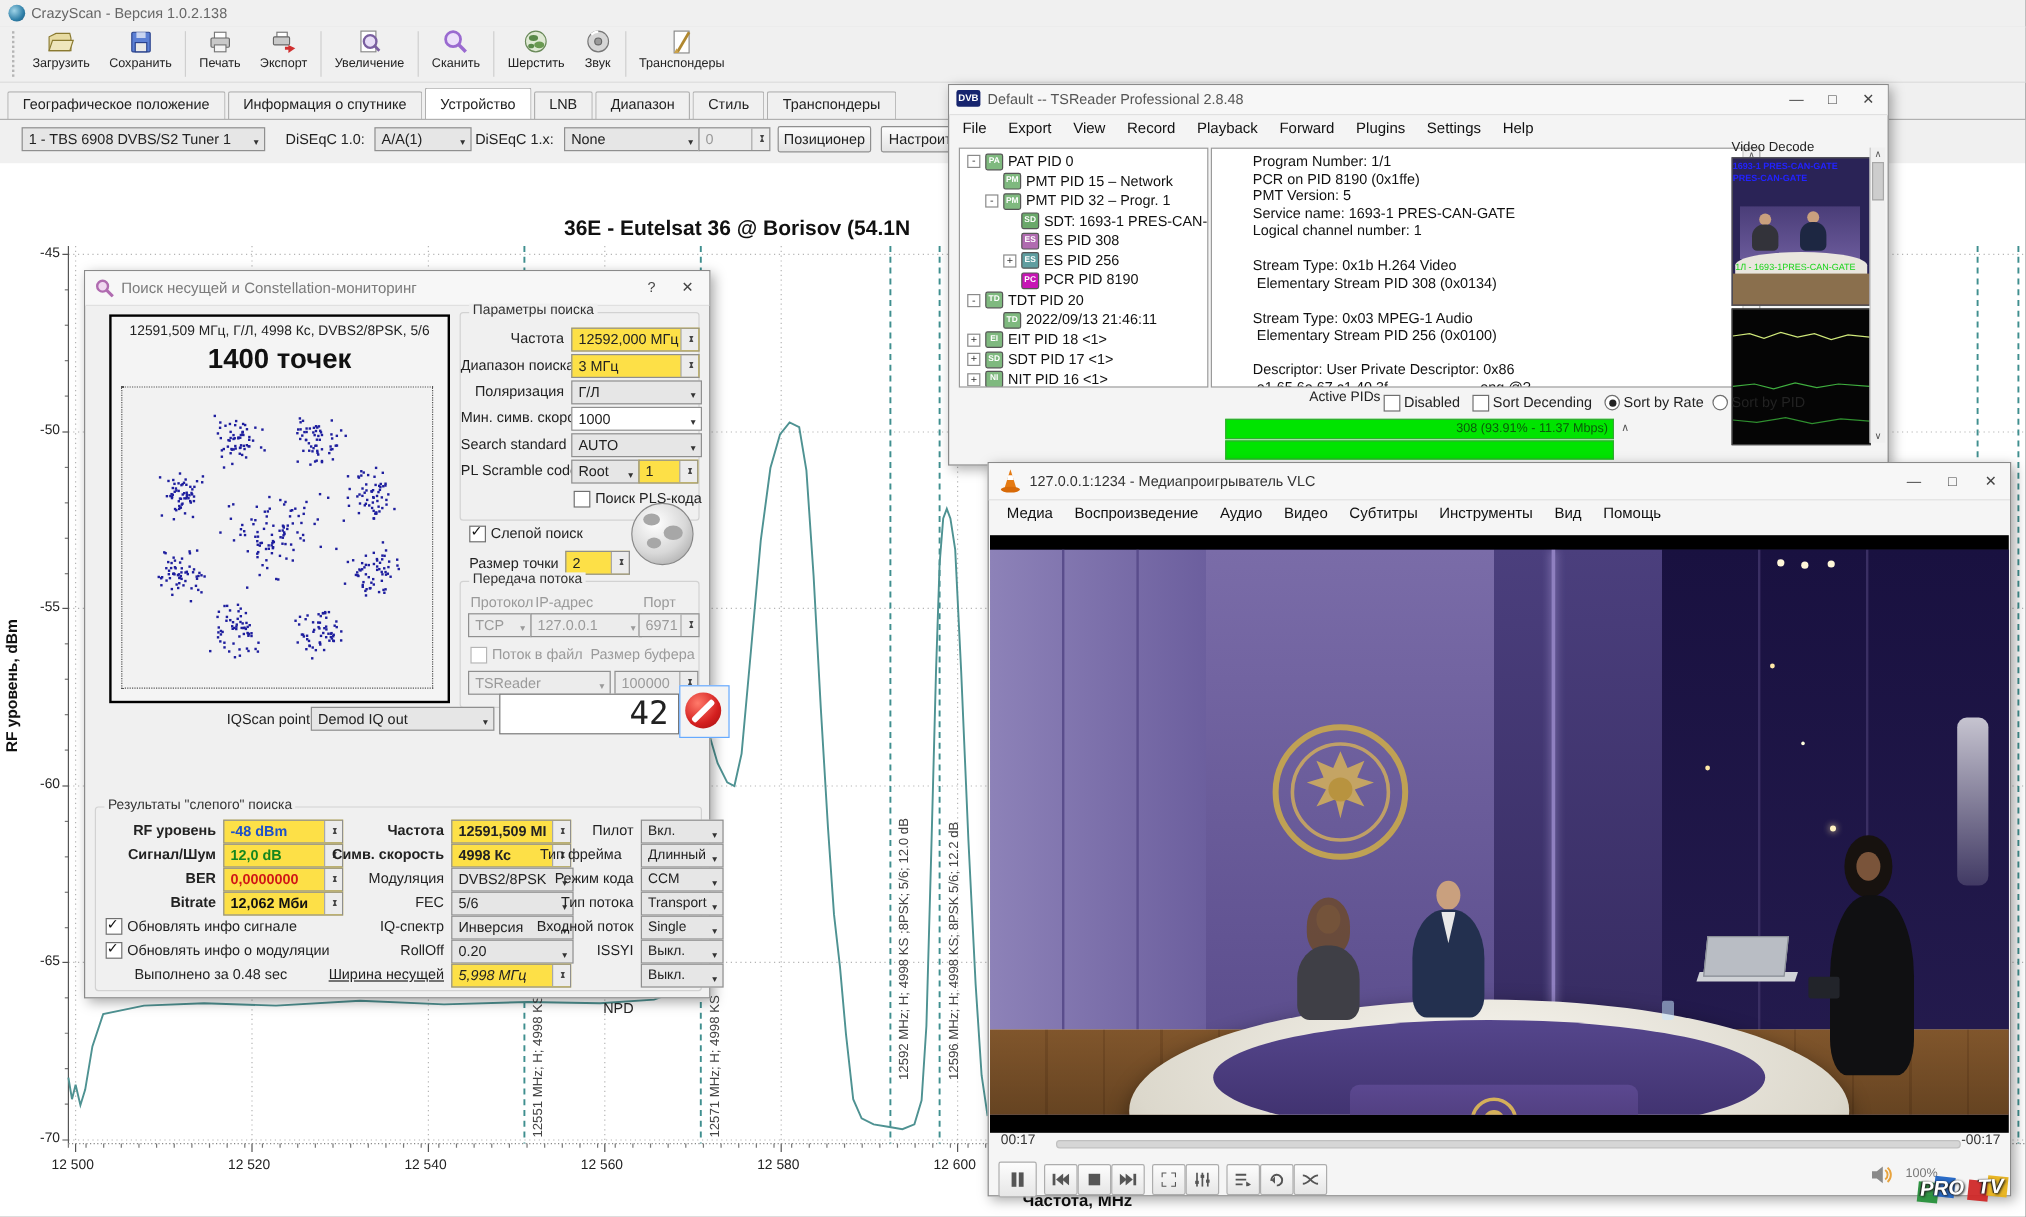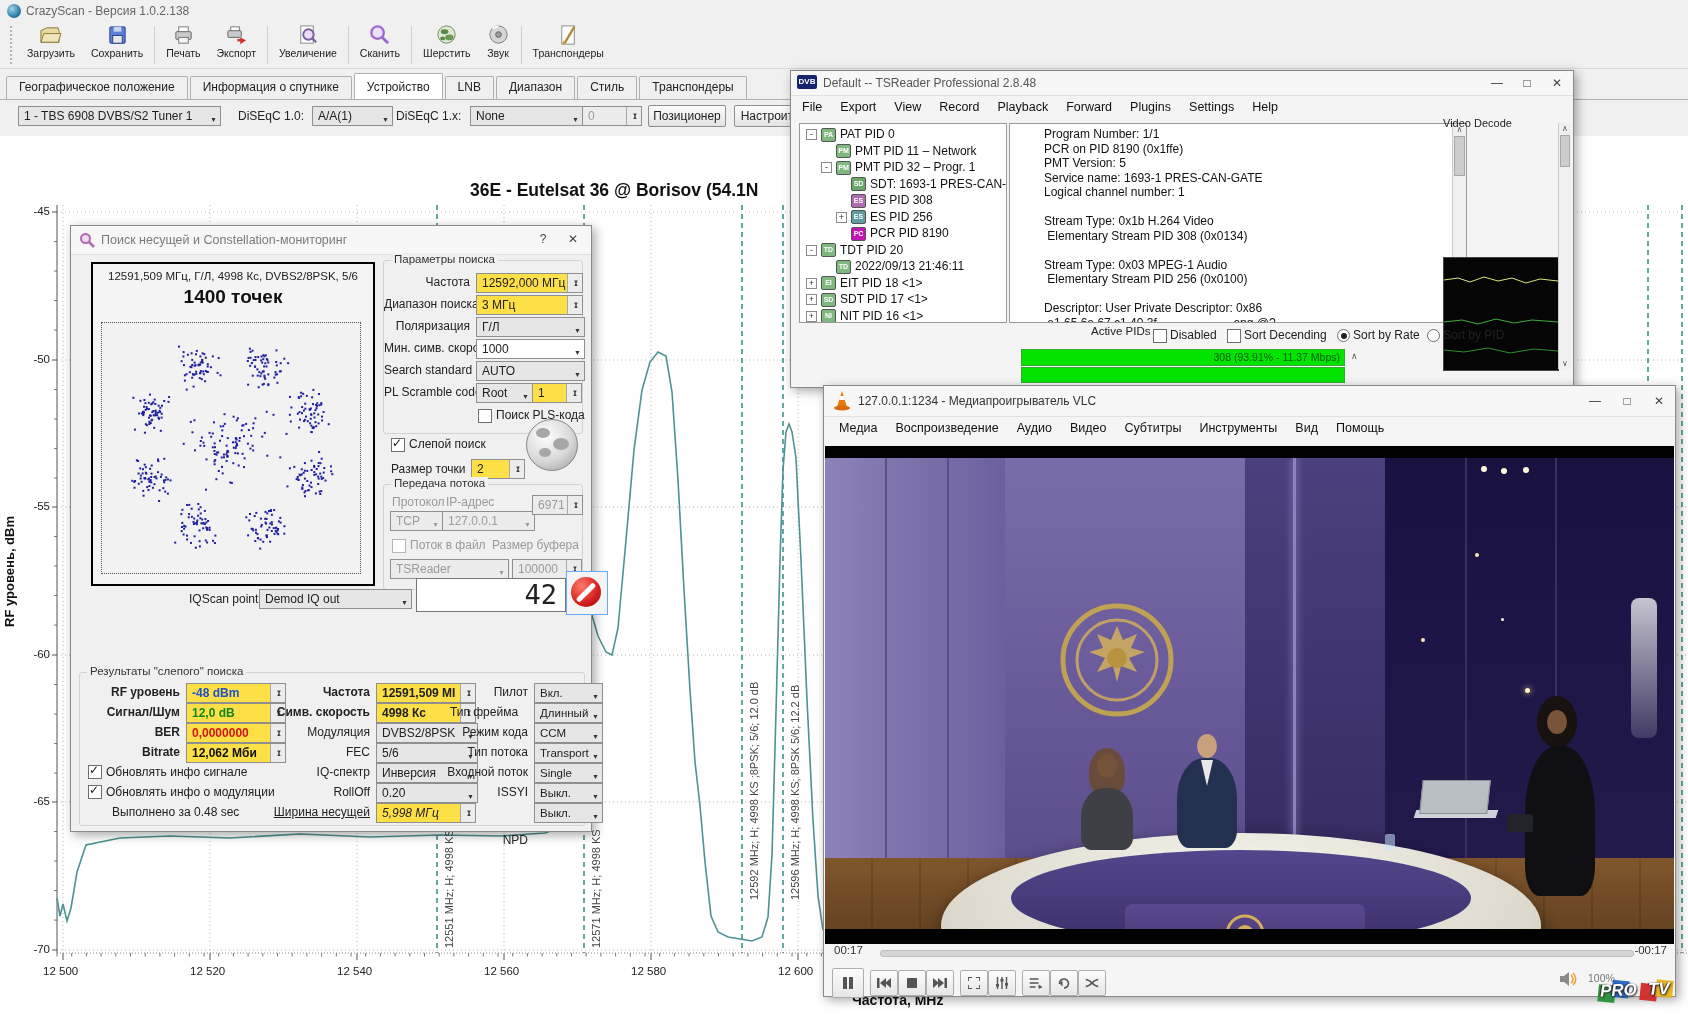--- a/index.html
+++ b/index.html
@@ -59,21 +59,21 @@
   .ytick{position:absolute;width:34px;text-align:right;font-size:11.5px;color:#222;}
   .xtick{position:absolute;font-size:11.5px;color:#222;white-space:nowrap;}
   .vmark-label{position:absolute;writing-mode:vertical-rl;transform:rotate(180deg);
                font-size:11px;color:#444;white-space:nowrap;}
   
   #dialog{left:70px;top:225px;width:520px;height:605px;z-index:5;}
   #dlg-title{height:28px;}
   #dlg-title .t{position:absolute;left:30px;top:7px;color:#7a7a7a;font-size:12.5px;}
   #const-panel{position:absolute;left:20px;top:36px;width:280px;height:320px;border:2px solid #000;background:#f4f4f4;}
   #const-h1{position:absolute;left:0;top:6px;width:100%;text-align:center;font-size:11.5px;color:#222;}
-  #const-h2{position:absolute;left:0;top:22px;width:100%;text-align:center;font-size:19px;font-weight:bold;color:#111;}
+  #const-h2{position:absolute;left:0;top:22px;width:100%;text-align:center;font-size:23px;font-weight:bold;color:#111;}
   #const-plot{position:absolute;left:8px;top:58px;width:258px;height:250px;border:1px dotted #555;background:#f2f2f2;}
   #modcode-grp .dis-l{color:#9a9a9a;}
   #lcd{position:absolute;left:345px;top:352px;width:140px;height:32px;background:#fff;border:1px solid #777;
        font-family:"DejaVu Sans Mono",monospace;font-size:27px;text-align:right;padding-right:8px;color:#222;line-height:32px;}
   #stopbtn{position:absolute;left:495px;top:345px;width:40px;height:42px;border:1px solid #66aaff;background:#f4f4f4;}
   #stop-ic{position:absolute;left:4px;top:5px;width:30px;height:30px;border-radius:50%;
            background:radial-gradient(circle at 35% 30%,#ff7a6a,#d41f1f 60%,#9e0f0f);}
   #stop-ic::after{content:"";position:absolute;left:3px;top:12.5px;width:24px;height:5px;background:#fff;
                   transform:rotate(-45deg);border-radius:2px;}
   #globe-ic{position:absolute;left:455px;top:193px;width:50px;height:50px;border-radius:50%;
@@ -1036,21 +1036,21 @@
     <span class="lbl" style="left:320px;top:236px;">Размер точки</span>
     <div class="spin" style="left:400px;top:233px;width:30px;"><span>2</span></div>
 
     <div class="grp" style="left:312px;top:258px;width:198px;height:104px;">
       <span class="grp-t">Передача потока</span>
       <span class="lbl" style="left:8px;top:10px;color:#9a9a9a;">Протокол</span>
       <span class="lbl" style="left:62px;top:10px;color:#9a9a9a;">IP-адрес</span>
       <span class="lbl" style="left:152px;top:10px;color:#9a9a9a;">Порт</span>
       <div class="dd dis" style="left:6px;top:26px;width:30px;"><span>TCP</span></div>
       <div class="dd dis" style="left:58px;top:26px;width:70px;"><span>127.0.0.1</span></div>
-      <div class="spin dis" style="left:148px;top:10px;width:27px;"><span>6971</span></div>
+      <div class="spin dis" style="left:148px;top:26px;width:27px;"><span>6971</span></div>
       <span class="chk dis" style="left:8px;top:54px;"></span>
       <span class="lbl" style="left:26px;top:53px;color:#9a9a9a;">Поток в файл</span>
       <span class="lbl" style="left:108px;top:53px;color:#9a9a9a;">Размер буфера</span>
       <div class="dd dis" style="left:6px;top:74px;width:96px;"><span>TSReader</span></div>
       <div class="spin dis" style="left:128px;top:74px;width:46px;"><span>100000</span></div>
     </div>
 
     <span class="lbl" style="left:118px;top:366px;">IQScan point</span>
     <div class="dd" style="left:188px;top:363px;width:130px;"><span>Demod IQ out</span></div>
     <div id="lcd">42</div>
@@ -1123,21 +1123,21 @@
         <span>Record</span>
         <span>Playback</span>
         <span>Forward</span>
         <span>Plugins</span>
         <span>Settings</span>
         <span>Help</span>
       </div>
     <div class="panel" style="left:8px;top:52px;width:206px;height:198px;">
       <div id="ts-tree" style="padding:3px 2px;">
           <div class="treerow" style="padding-left: 4px;"><span class="texp">-</span><span class="tico" style="background: rgb(127, 185, 127);">PA</span><span>PAT PID 0</span></div>
-          <div class="treerow" style="padding-left: 19px;"><span style="display: inline-block; width: 15px;"></span><span class="tico" style="background: rgb(127, 185, 127);">PM</span><span>PMT PID 11 – Network</span></div>
+          <div class="treerow" style="padding-left: 19px;"><span style="display: inline-block; width: 15px;"></span><span class="tico" style="background: rgb(127, 185, 127);">PM</span><span>PMT PID 15 – Network</span></div>
           <div class="treerow" style="padding-left: 19px;"><span class="texp">-</span><span class="tico" style="background: rgb(127, 185, 127);">PM</span><span>PMT PID 32 – Progr. 1</span></div>
           <div class="treerow" style="padding-left: 34px;"><span style="display: inline-block; width: 15px;"></span><span class="tico" style="background: rgb(106, 168, 106);">SD</span><span>SDT: 1693-1 PRES-CAN-GATE</span></div>
           <div class="treerow" style="padding-left: 34px;"><span style="display: inline-block; width: 15px;"></span><span class="tico" style="background: rgb(176, 107, 176);">ES</span><span>ES PID 308</span></div>
           <div class="treerow" style="padding-left: 34px;"><span class="texp">+</span><span class="tico" style="background: rgb(95, 158, 160);">ES</span><span>ES PID 256</span></div>
           <div class="treerow" style="padding-left: 34px;"><span style="display: inline-block; width: 15px;"></span><span class="tico" style="background: rgb(199, 21, 181);">PC</span><span>PCR PID 8190</span></div>
           <div class="treerow" style="padding-left: 4px;"><span class="texp">-</span><span class="tico" style="background: rgb(127, 185, 127);">TD</span><span>TDT PID 20</span></div>
           <div class="treerow" style="padding-left: 19px;"><span style="display: inline-block; width: 15px;"></span><span class="tico" style="background: rgb(127, 185, 127);">TD</span><span>2022/09/13 21:46:11</span></div>
           <div class="treerow" style="padding-left: 4px;"><span class="texp">+</span><span class="tico" style="background: rgb(127, 185, 127);">EI</span><span>EIT PID 18 &lt;1&gt;</span></div>
           <div class="treerow" style="padding-left: 4px;"><span class="texp">+</span><span class="tico" style="background: rgb(127, 185, 127);">SD</span><span>SDT PID 17 &lt;1&gt;</span></div>
           <div class="treerow" style="padding-left: 4px;"><span class="texp">+</span><span class="tico" style="background: rgb(127, 185, 127);">NI</span><span>NIT PID 16 &lt;1&gt;</span></div>
@@ -1146,20 +1146,32 @@
     <div class="panel" style="left:218px;top:52px;width:428px;height:198px;padding-left:28px;">
       <div id="ts-info"><div>Program Number: 1/1</div><div>PCR on PID 8190 (0x1ffe)</div><div>PMT Version: 5</div><div>Service name: 1693-1 PRES-CAN-GATE</div><div>Logical channel number: 1</div><div>&nbsp;</div><div>Stream Type: 0x1b H.264 Video</div><div> Elementary Stream PID 308 (0x0134)</div><div>&nbsp;</div><div>Stream Type: 0x03 MPEG-1 Audio</div><div> Elementary Stream PID 256 (0x0100)</div><div>&nbsp;</div><div>Descriptor: User Private Descriptor: 0x86</div><div> e1 65 6e 67 c1 40 3f                      .eng.@?</div></div>
       <div class="sbar" style="right:0;top:0;width:13px;height:100%;">
         <span class="sarr" style="top:1px;">∧</span>
         <div class="sthumb" style="top:12px;height:38px;"></div>
         <span class="sarr" style="bottom:1px;">∨</span>
       </div>
     </div>
 
     <span class="lbl" style="left:652px;top:46px;font-size:11px;">Video Decode</span>
+    <div class="abs" style="left:652px;top:60px;width:114px;height:122px;background:#2a2356;border:1px solid #555;overflow:hidden;">
+      <div class="abs" style="left:0;top:2px;width:114px;font-size:7.5px;color:#2222ff;font-weight:bold;white-space:nowrap;">1693-1 PRES-CAN-GATE</div>
+      <div class="abs" style="left:0;top:12px;width:114px;font-size:7.5px;color:#2222ff;font-weight:bold;white-space:nowrap;">PRES-CAN-GATE</div>
+      <div class="abs" style="left:6px;top:40px;width:100px;height:44px;background:linear-gradient(#4a3d78,#6a5a9a);"></div>
+      <div class="head" style="left:22px;top:46px;width:10px;height:10px;background:#c9a07e;"></div>
+      <div class="body" style="left:16px;top:55px;width:22px;height:22px;background:#33333a;"></div>
+      <div class="head" style="left:62px;top:44px;width:10px;height:10px;background:#c9a07e;"></div>
+      <div class="body" style="left:56px;top:53px;width:22px;height:24px;background:#1d2742;"></div>
+      <div class="abs" style="left:2px;top:78px;width:110px;height:22px;background:#e9e6de;border-radius:50% 50% 0 0;"></div>
+      <div class="abs" style="left:0;top:96px;width:114px;height:26px;background:#8a6f4d;"></div>
+      <div class="abs" style="left:2px;top:86px;font-size:7.5px;color:#19d419;white-space:nowrap;">1Л - 1693-1PRES-CAN-GATE</div>
+    </div>
     <div class="abs" style="left:652px;top:186px;width:114px;height:112px;background:#050505;border:1px solid #444;">
       <svg width="114" height="112">
         <polyline points="0,22 14,20 26,24 40,19 54,23 68,20 82,25 96,21 114,23" fill="none" stroke="#cfe87a" stroke-width="1"></polyline>
         <polyline points="0,64 18,62 34,66 52,61 70,65 88,62 114,64" fill="none" stroke="#3fae3f" stroke-width="1"></polyline>
         <polyline points="0,92 20,94 44,90 66,95 90,91 114,93" fill="none" stroke="#2f8f2f" stroke-width="1"></polyline>
       </svg>
     </div>
     <div class="sbar" style="right:2px;top:52px;width:12px;height:246px;">
       <span class="sarr" style="top:1px;">∧</span>
       <div class="sthumb" style="top:12px;height:30px;"></div>

